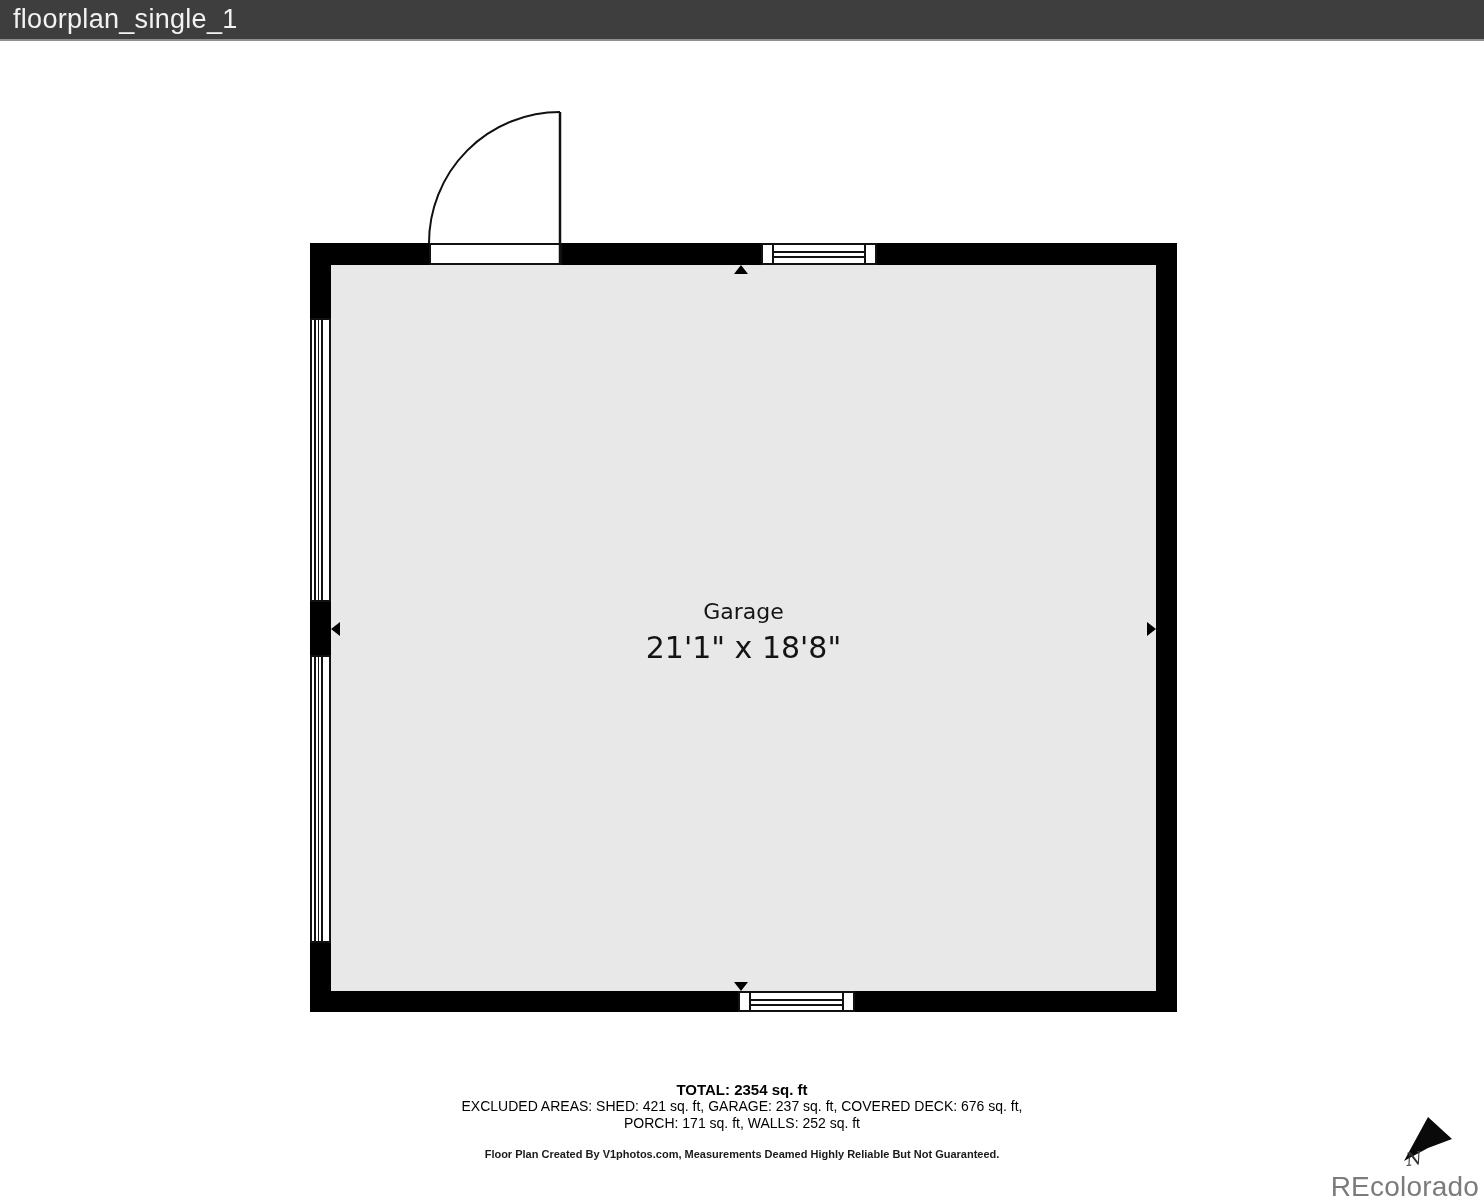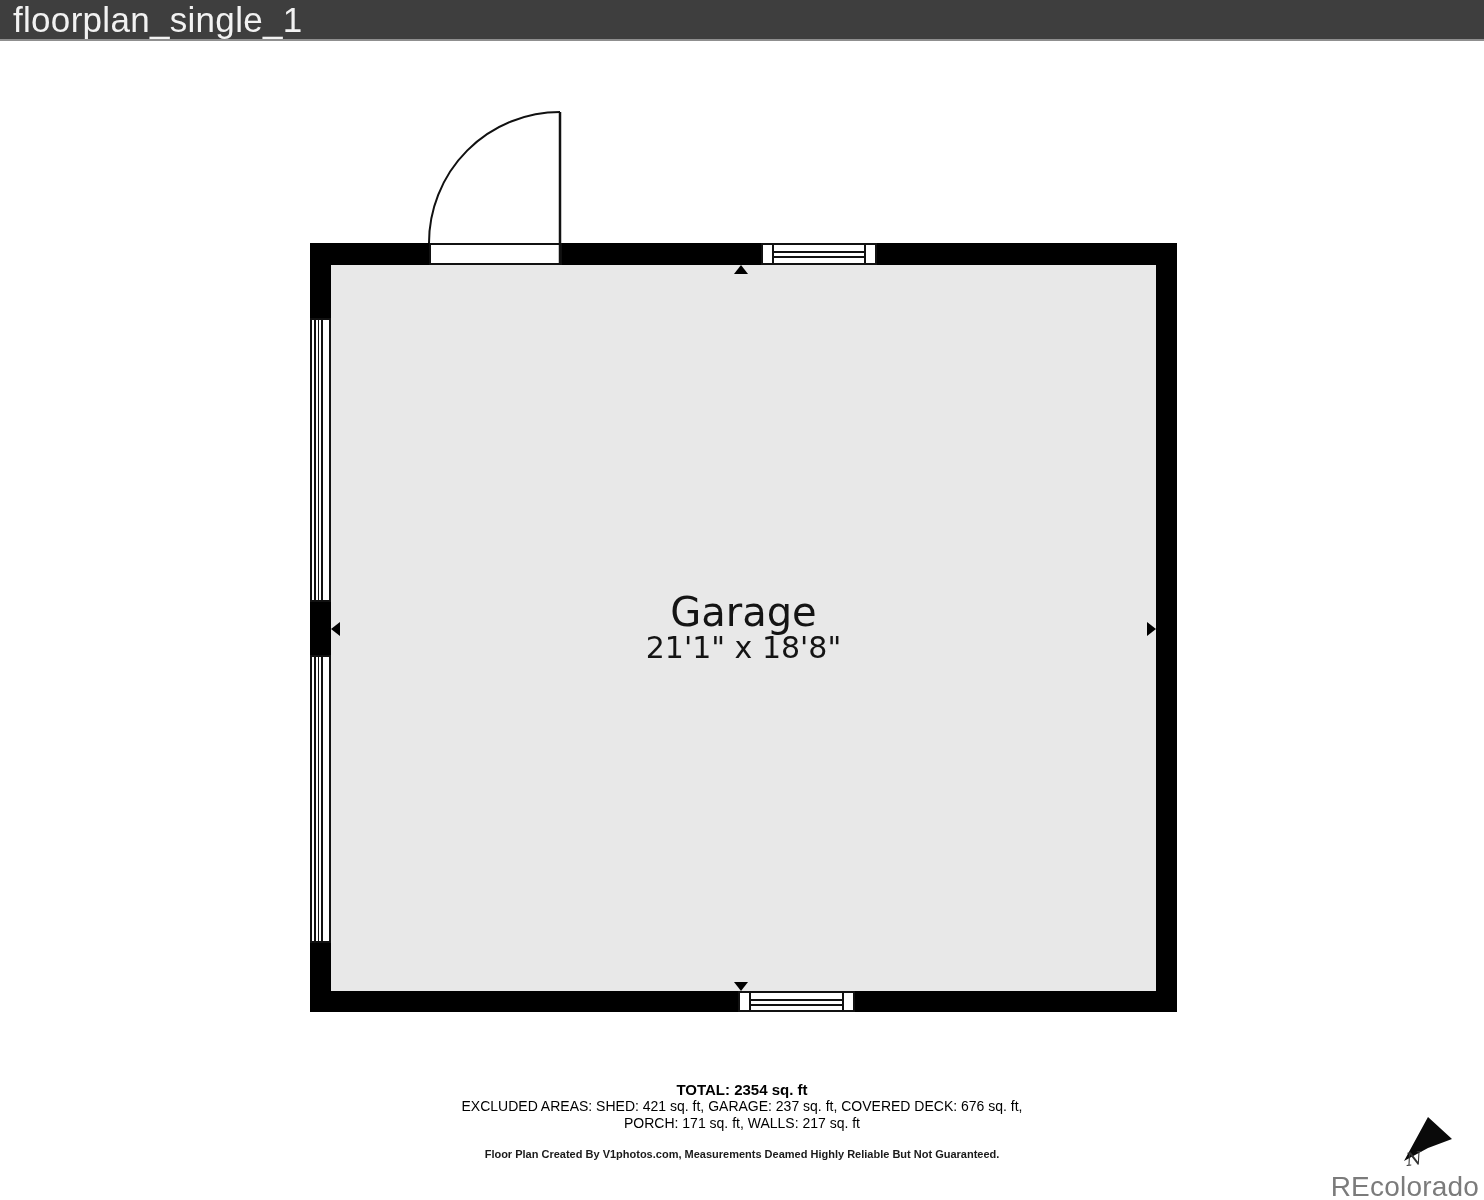--- a/index.html
+++ b/index.html
@@ -15,21 +15,21 @@
   .titlebar {
     position: absolute; top: 0; left: 0;
     width: 1484px; height: 41px;
     background: #3e3e3e;
     border-bottom: 2px solid #8f8f8f;
     display: flex; align-items: center;
   }
   .titlebar .title {
     color: #f2f2f2;
     font-family: "Liberation Sans", sans-serif;
-    font-size: 35px;
+    font-size: 27px;
     padding-left: 13px;
     letter-spacing: 0.3px;
   }
 
   
   .plan {
     position: absolute;
     left: 310px; top: 243px;
     width: 867px; height: 769px;
     background: #000000;
@@ -40,21 +40,21 @@
     width: 825px; height: 726px;
     background: #e8e8e8;
   }
   .room-label {
     position: absolute;
     left: 21px; top: 351px;
     width: 825px;
     text-align: center;
     color: #141414;
   }
-  .room-label .room-name { font-size: 40px; line-height: 36px; }
+  .room-label .room-name { font-size: 22px; line-height: 36px; }
   .room-label .room-dims { font-size: 30px; line-height: 36px; }
 
   
   .door-opening {
     position: absolute;
     left: 119px; top: 0;
     width: 133px; height: 22px;
     background: #ffffff;
     border: 2px solid #111111;
   }
@@ -222,18 +222,18 @@
 
 <svg class="overlay" viewBox="0 0 1484 1200" xmlns="http://www.w3.org/2000/svg">
   <path d="M 560 112 A 131 131 0 0 0 429 243" fill="none" stroke="#111111" stroke-width="2"></path>
   <line x1="560" y1="112" x2="560" y2="264" stroke="#111111" stroke-width="2.5"></line>
   <polygon points="1428,1117 1452,1139 1428,1148 1404,1161" fill="#0a0a0a"></polygon>
 </svg>
 
 <div class="summary">
   <div class="total">TOTAL: 2354 sq. ft</div>
   <div class="line">EXCLUDED AREAS: SHED: 421 sq. ft, GARAGE: 237 sq. ft, COVERED DECK: 676 sq. ft,</div>
-  <div class="line">PORCH: 171 sq. ft, WALLS: 217 sq. ft</div>
+  <div class="line">PORCH: 171 sq. ft, WALLS: 252 sq. ft</div>
   <div class="disclaimer">Floor Plan Created By V1photos.com, Measurements Deamed Highly Reliable But Not Guaranteed.</div>
 </div>
 
 <span class="north-label">N</span>
 <div class="logo">REcolorado</div>
 
 </body></html>

